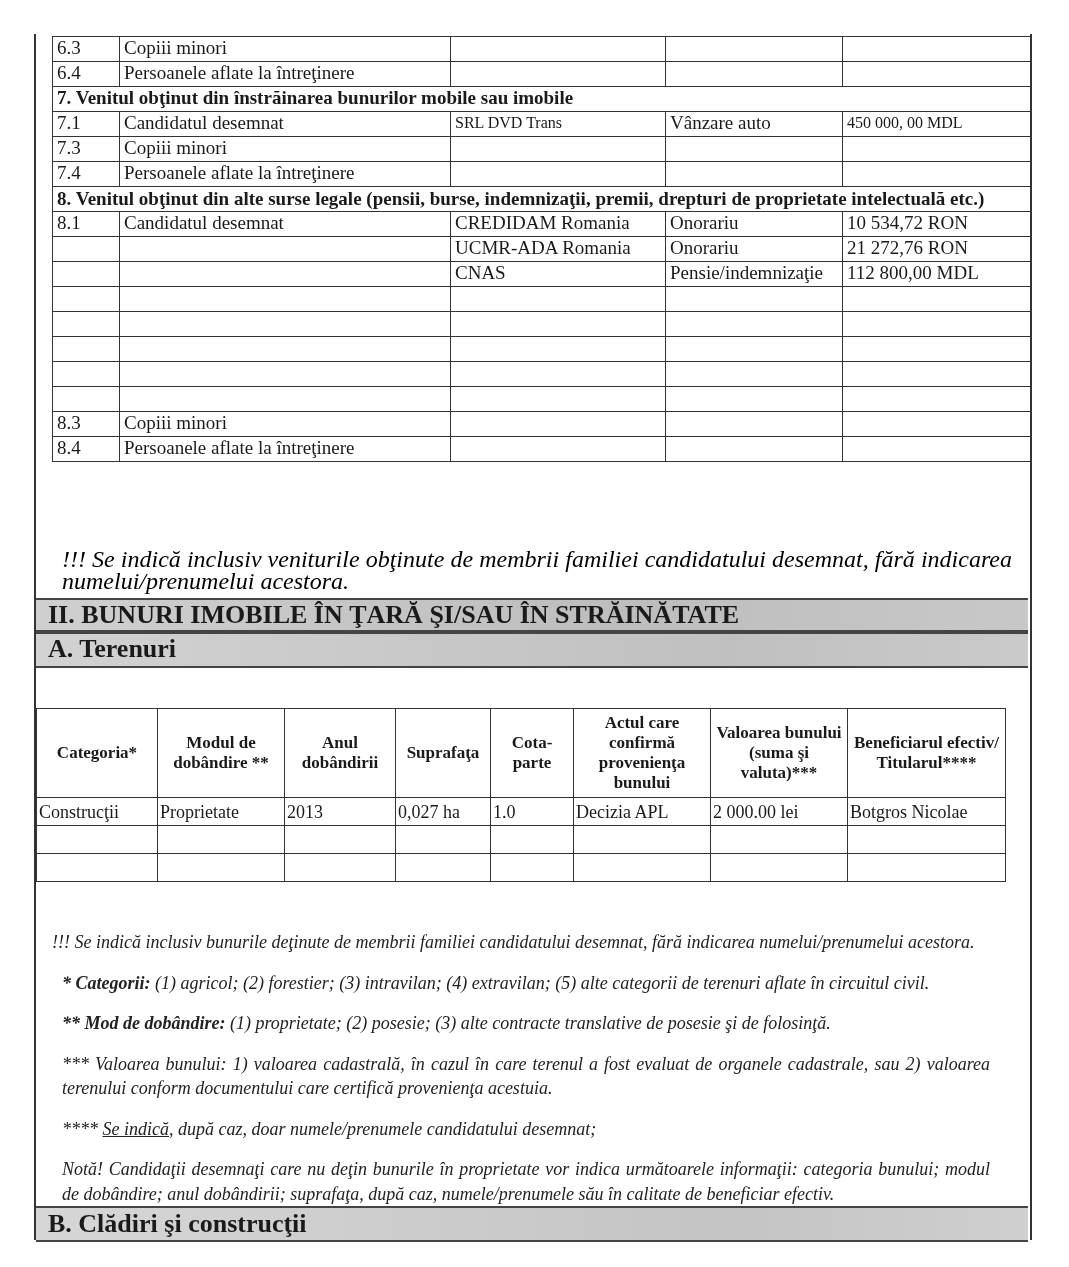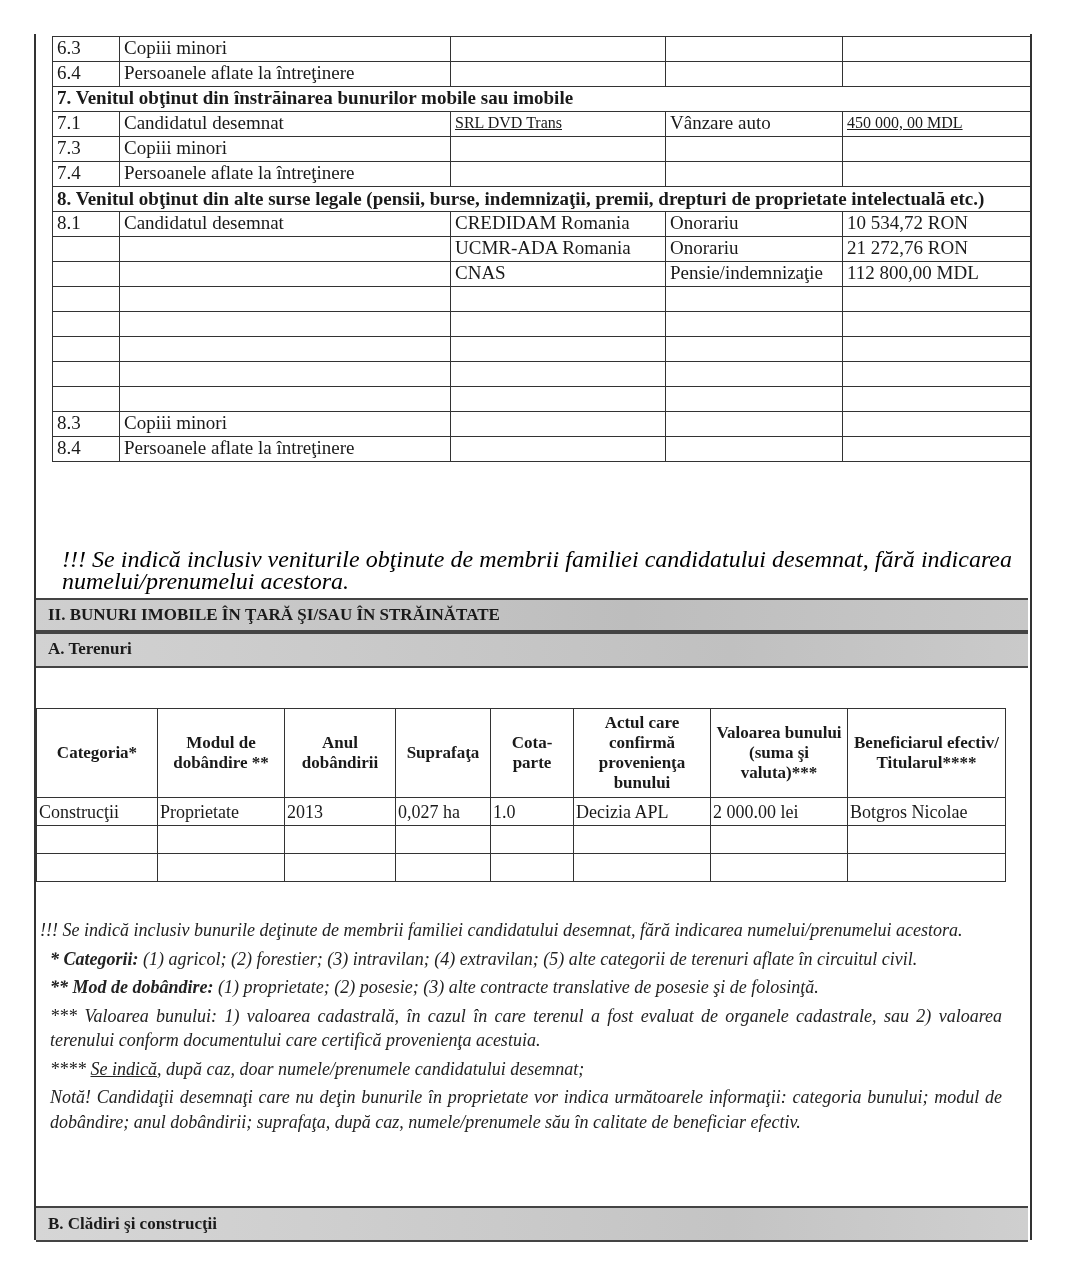--- a/index.html
+++ b/index.html
@@ -7,37 +7,37 @@
          font-family: "Liberation Serif", "DejaVu Serif", serif; color: #1a1a1a; }
   .frame { position: absolute; left: 34px; top: 34px; width: 994px; height: 1206px;
            border-left: 2px solid #333; border-right: 2px solid #333; }
   table.inc { position: absolute; left: 52px; top: 36px; width: 980px; border-collapse: collapse; font-size: 19px; padding-left: 16px; }
   table.inc td { border: 1px solid #333; padding: 0 4px; height: 24px; line-height: 22px; vertical-align: top; }
   table.inc td.num { width: 58px; }
   table.inc td.who { width: 322px; }
   table.inc td.src { width: 206px; }
   table.inc td.typ { width: 168px; }
   table.inc td.val { }
-  table.inc td.small { font-size: 16px; text-decoration: underline; }
+  table.inc td.small { font-size: 16px; }
   table.inc tr.sec td { font-weight: bold; font-size: 19px; }
   table.inc tr.sec8 td { text-align: justify; line-height: 24px; }
   .note1 { position: absolute; left: 62px; top: 548px; width: 950px; font-style: italic; font-size: 24px;
            line-height: 22px; text-align: justify; color: #000000; }
   .band { position: absolute; left: 36px; width: 992px; background: #c9c9c9;
-          border-top: 2px solid #444; border-bottom: 2px solid #444; font-weight: bold; font-size: 17px; }
+          border-top: 2px solid #444; border-bottom: 2px solid #444; font-weight: bold; font-size: 26px; }
   .band span { padding-left: 12px; }
   .b1 { top: 598px; height: 30px; line-height: 30px; background: linear-gradient(90deg,#cfcfcf,#bdbdbd 60%,#c8c8c8); }
   .b2 { top: 632px; height: 32px; line-height: 30px; background: linear-gradient(90deg,#d2d2d2,#c0c0c0 70%,#cacaca); }
   .b3 { top: 1206px; height: 32px; line-height: 32px; background: linear-gradient(90deg,#d6d6d6,#c4c4c4 70%,#cfcfcf); }
   table.land { position: absolute; left: 36px; top: 708px; width: 970px; border-collapse: collapse; font-size: 18px; }
   table.land th { border: 1px solid #333; font-weight: bold; font-size: 17px; line-height: 20px; padding: 4px 4px; height: 80px; text-align: center; }
   table.land td { border: 1px solid #333; height: 27px; padding: 0 2px; line-height: 24px; }
   table.land td.c { }
   .notes { position: absolute; left: 36px; top: 914px; width: 970px; font-style: italic; font-size: 18px; line-height: 24.5px; color: #222; }
-  .notes p { margin: 4px; text-align: justify; }
+  .notes p { margin: 16px; text-align: justify; }
   .notes .ind { padding-left: 10px; }
   .notes b { font-weight: bold; }
   .notes u { text-decoration: underline; }
 </style>
 </head>
 <body>
 
 <div class="frame"></div>
 
 <table class="inc">

